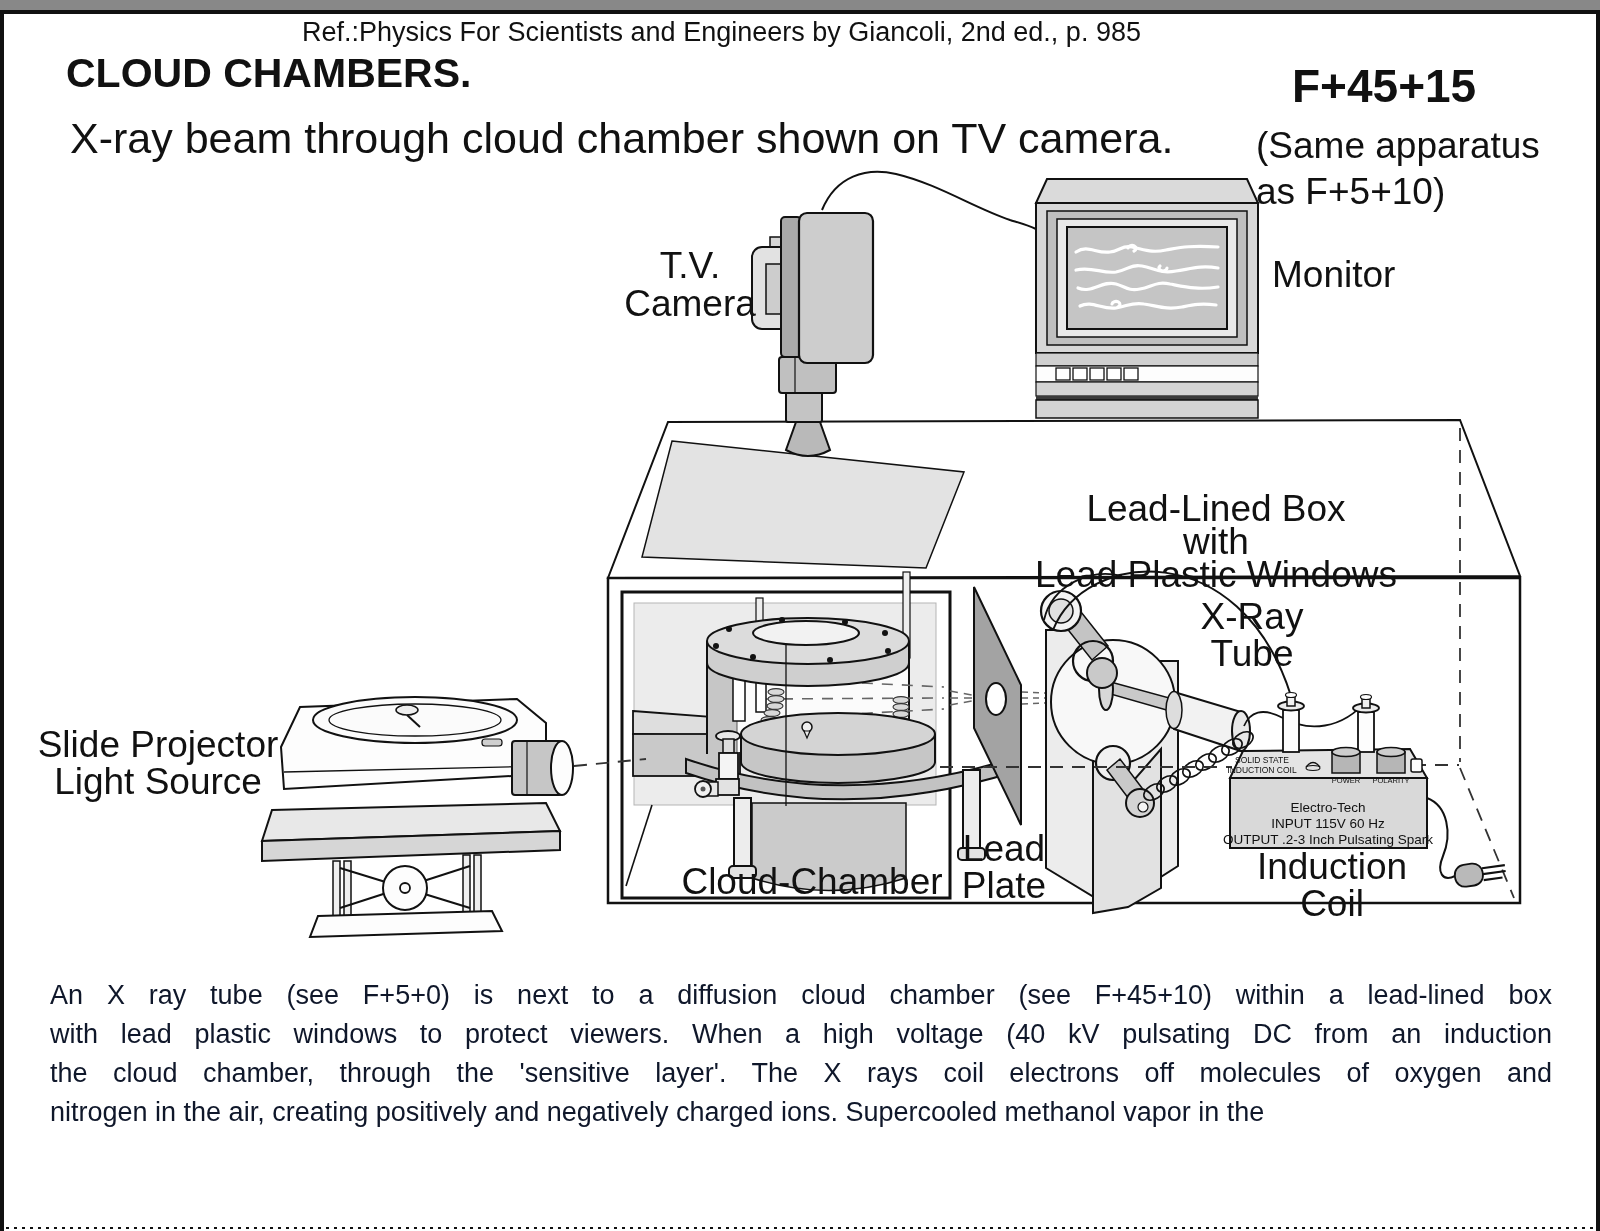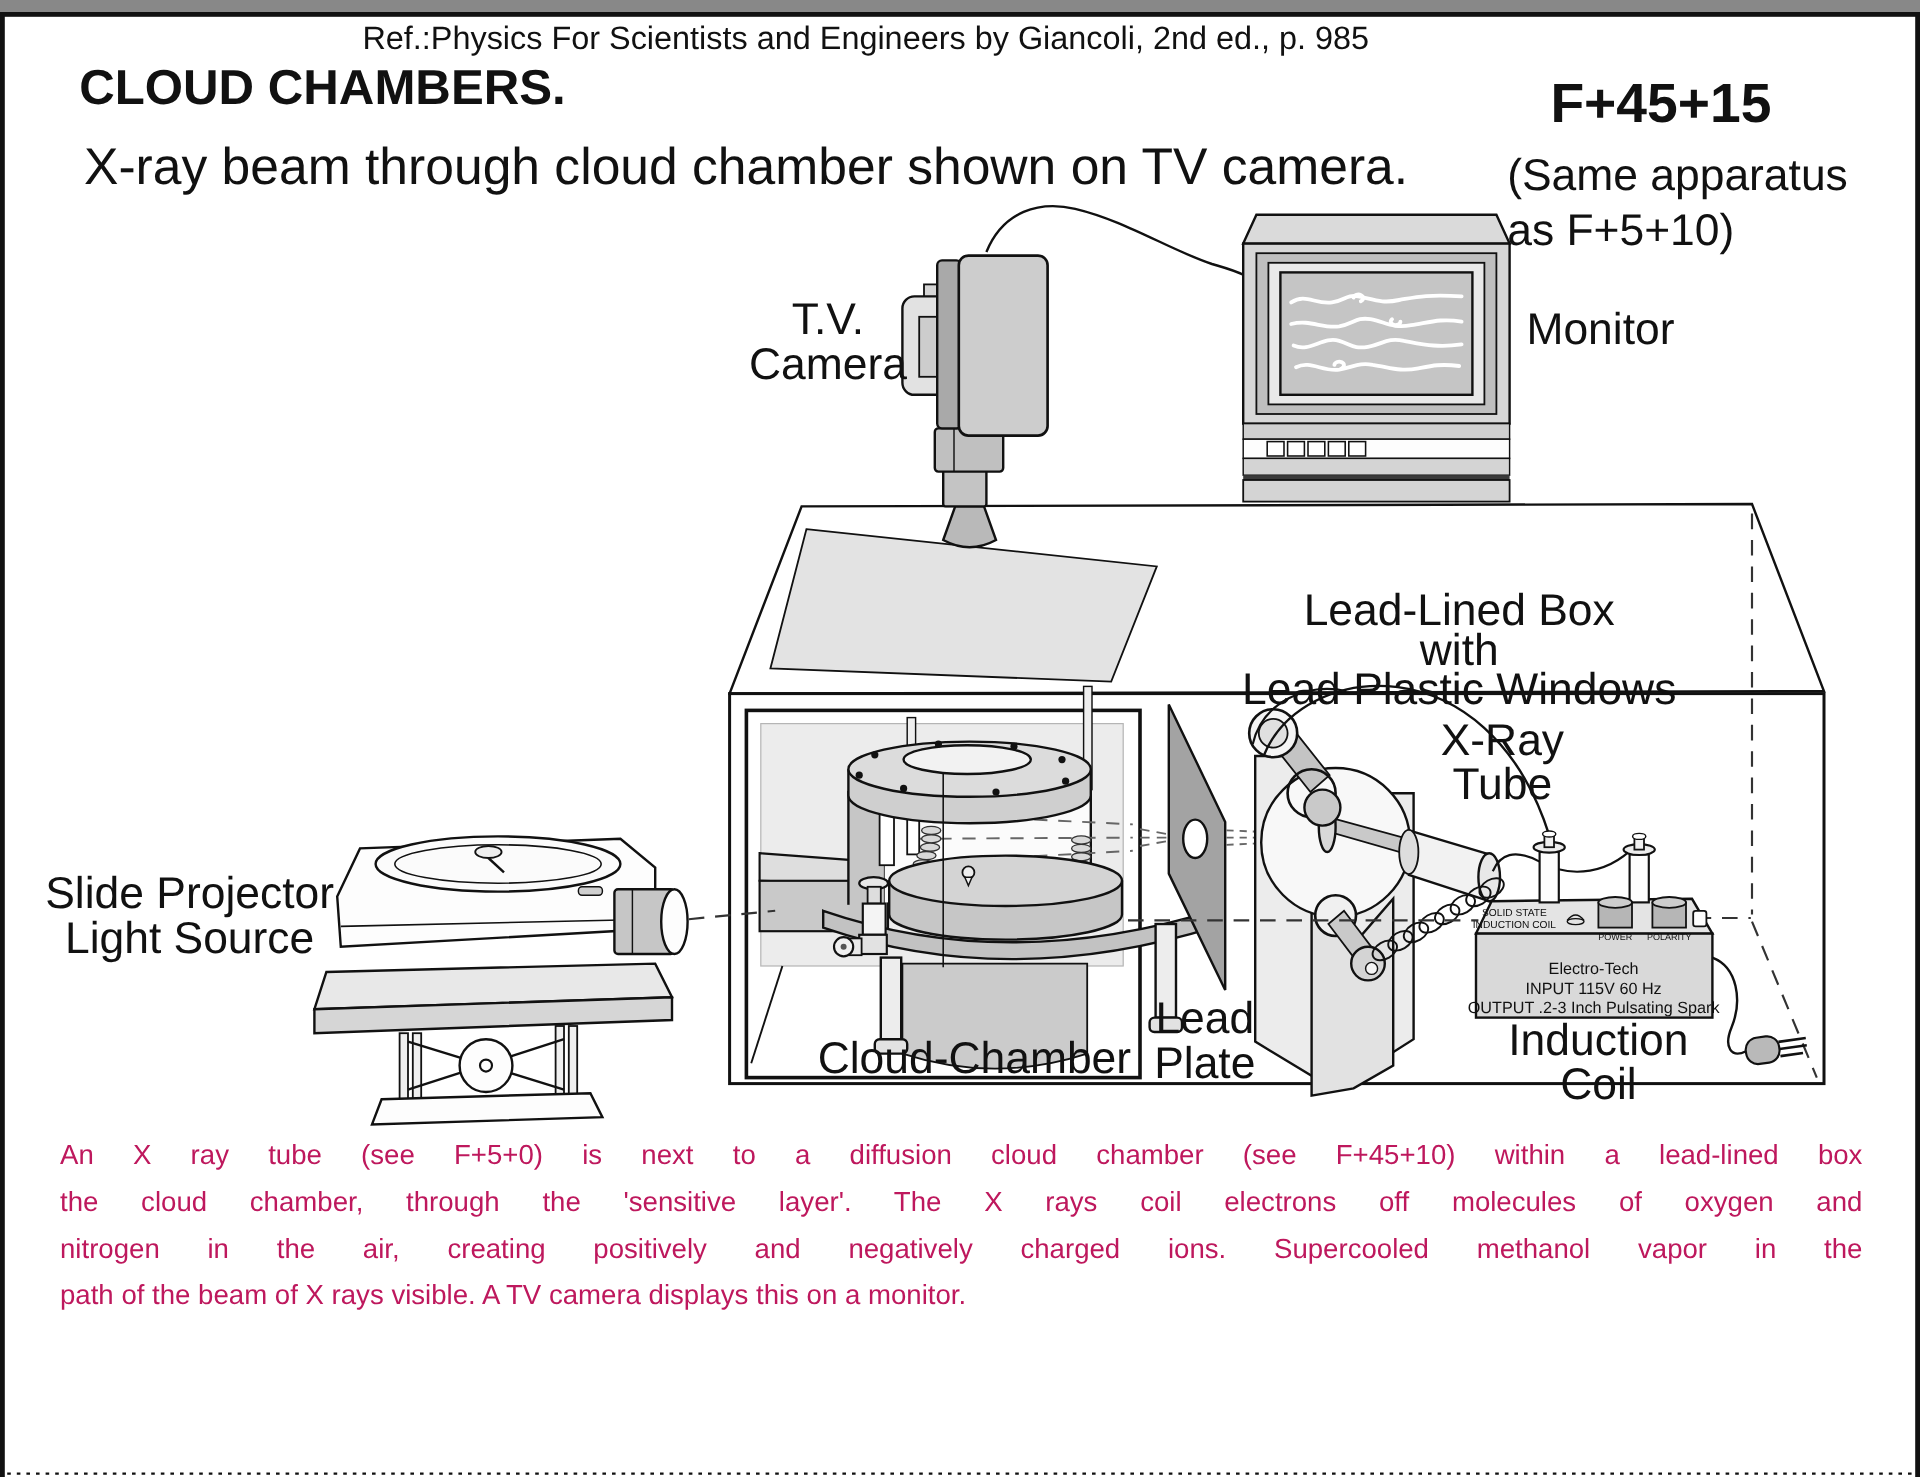--- a/index.html
+++ b/index.html
@@ -1,21 +1,21 @@
 <!DOCTYPE html>
 <html><head>
 <meta charset="utf-8">
 <style>
   html,body{margin:0;padding:0;background:#888;}
   .page{position:relative;width:1600px;height:1231px;background:#ffffff;overflow:hidden;
         font-family:"Liberation Sans", sans-serif;margin-top:10px;}
   svg{position:absolute;left:0;top:0;}
   svg text{fill:#111;font-family:"Liberation Sans", sans-serif;}
-  .paragraph{position:absolute;left:50px;top:933px;width:1502px;
-             font-size:23px;line-height:39px;color:#be185d;}
+  .paragraph{position:absolute;left:50px;top:966px;width:1502px;
+             font-size:27px;line-height:39px;color:#0f172a;}
   .pline{text-align:justify;text-align-last:justify;white-space:normal;}
   .pline:last-child{text-align-last:left;}
 </style>
 </head>
 <body>
 
 <div class="page">
 <svg width="1600" height="1231" viewBox="0 0 1600 1231">
 
   <rect x="2" y="2" width="1596" height="1227" fill="#ffffff" stroke="#111" stroke-width="4"></rect>
@@ -305,17 +305,17 @@
   <text x="158" y="784" font-size="37" text-anchor="middle">Light Source</text>
   <text x="812" y="884" font-size="37" text-anchor="middle">Cloud-Chamber</text>
   <text x="1004" y="851" font-size="37" text-anchor="middle">Lead</text>
   <text x="1004" y="888" font-size="37" text-anchor="middle">Plate</text>
   <text x="1332" y="869" font-size="37" text-anchor="middle">Induction</text>
   <text x="1332" y="906" font-size="37" text-anchor="middle">Coil</text>
 </svg>
 
   <div class="paragraph">
       <div class="pline">An X ray tube (see F+5+0) is next to a diffusion cloud chamber (see F+45+10) within a lead-lined box</div>
+      <div class="pline">with lead plastic windows to protect viewers. When a high voltage (40 kV pulsating DC from an induction</div>
       <div class="pline">the cloud chamber, through the 'sensitive layer'. The X rays coil electrons off molecules of oxygen and</div>
       <div class="pline">nitrogen in the air, creating positively and negatively charged ions. Supercooled methanol vapor in the</div>
-      <div class="pline">path of the beam of X rays visible. A TV camera displays this on a monitor.</div>
     </div>
 </div>
 
 </body></html>

